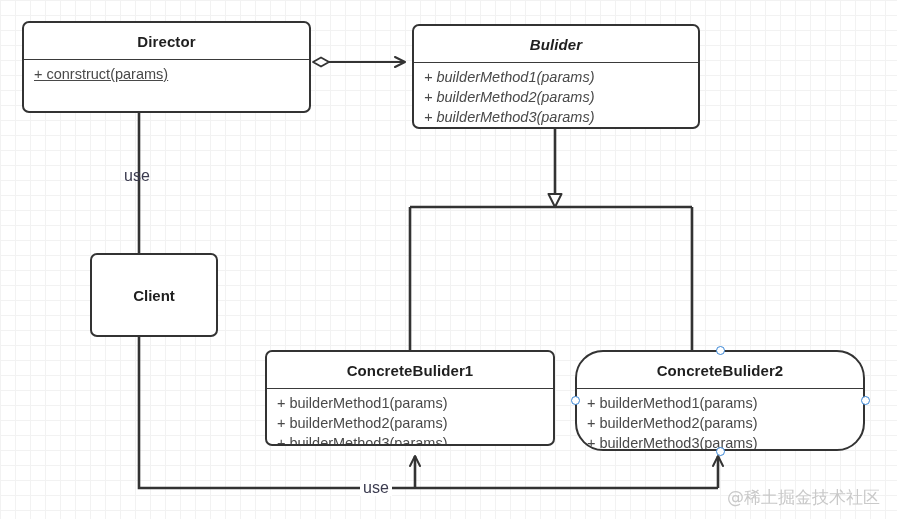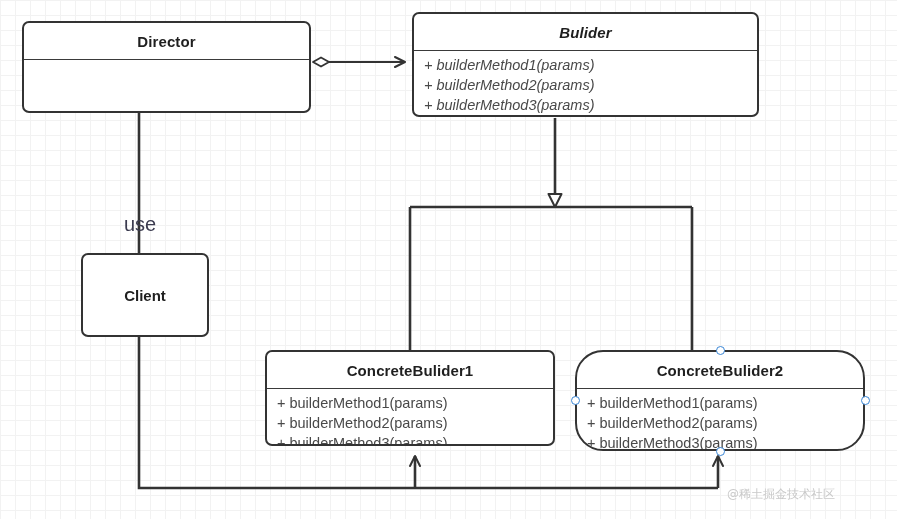--- a/index.html
+++ b/index.html
@@ -73,41 +73,40 @@
     align-items: center;
     justify-content: center;
   }
   .plain-label {
     font-weight: bold;
     font-size: 15px;
     color: #1f1f1f;
   }
   .edge-label {
     position: absolute;
-    font-size: 20px;
+    font-size: 16px;
     color: #3b3b4f;
     background: transparent;
     line-height: 16px;
     white-space: nowrap;
-    margin-top: 48px;
   }
   .handle {
     position: absolute;
     width: 9px;
     height: 9px;
     margin-left: -4.5px;
     margin-top: -4.5px;
     border: 1.6px solid #3a86d6;
     border-radius: 50%;
     background: #ffffff;
     box-sizing: border-box;
   }
   .watermark {
     position: absolute;
-    font-size: 12px;
+    font-size: 17px;
     color: #c9c9c9;
     white-space: nowrap;
     font-family: "DejaVu Sans", sans-serif;
   }
 </style>
 </head>
 <body>
 
 <div id="canvas">
 
@@ -146,33 +145,36 @@
     <g>
       <path d="M139,337 L139,488 L718,488" fill="none" stroke="#333333" stroke-width="2.6"></path>
       <path d="M415,488 L415,456" fill="none" stroke="#333333" stroke-width="2.6" marker-end="url(#openArrow)"></path>
       <path d="M718,488 L718,456" fill="none" stroke="#333333" stroke-width="2.6" marker-end="url(#openArrow)"></path>
     </g>
   </svg>
 
   <div class="node" style="left:22px; top:21px; width:289px; height:92px;">
     <div class="node-title">Director</div>
     <div class="divider"></div>
-  </div>
-
-  <div class="node" style="left:412px; top:12px; width:347px; height:105px;">
+    <div class="members">
+      <div class="member underline">+ conrstruct(params)</div>
+    </div>
+  </div>
+
+  <div class="node" style="left:412px; top:24px; width:288px; height:105px;">
     <div class="node-title italic">Bulider</div>
     <div class="divider"></div>
     <div class="members">
       <div class="member italic">+ builderMethod1(params)</div>
       <div class="member italic">+ builderMethod2(params)</div>
       <div class="member italic">+ builderMethod3(params)</div>
     </div>
   </div>
 
-  <div class="node plain-node" style="left:81px; top:253px; width:128px; height:84px;align-items:center;">
+  <div class="node plain-node" style="left:90px; top:253px; width:128px; height:84px;align-items:center;">
     <div class="plain-label">Client</div>
   </div>
 
   <div class="node" style="left:265px; top:350px; width:290px; height:96px;">
     <div class="node-title">ConcreteBulider1</div>
     <div class="divider"></div>
     <div class="members">
       <div class="member">+ builderMethod1(params)</div>
       <div class="member">+ builderMethod2(params)</div>
       <div class="member">+ builderMethod3(params)</div>

